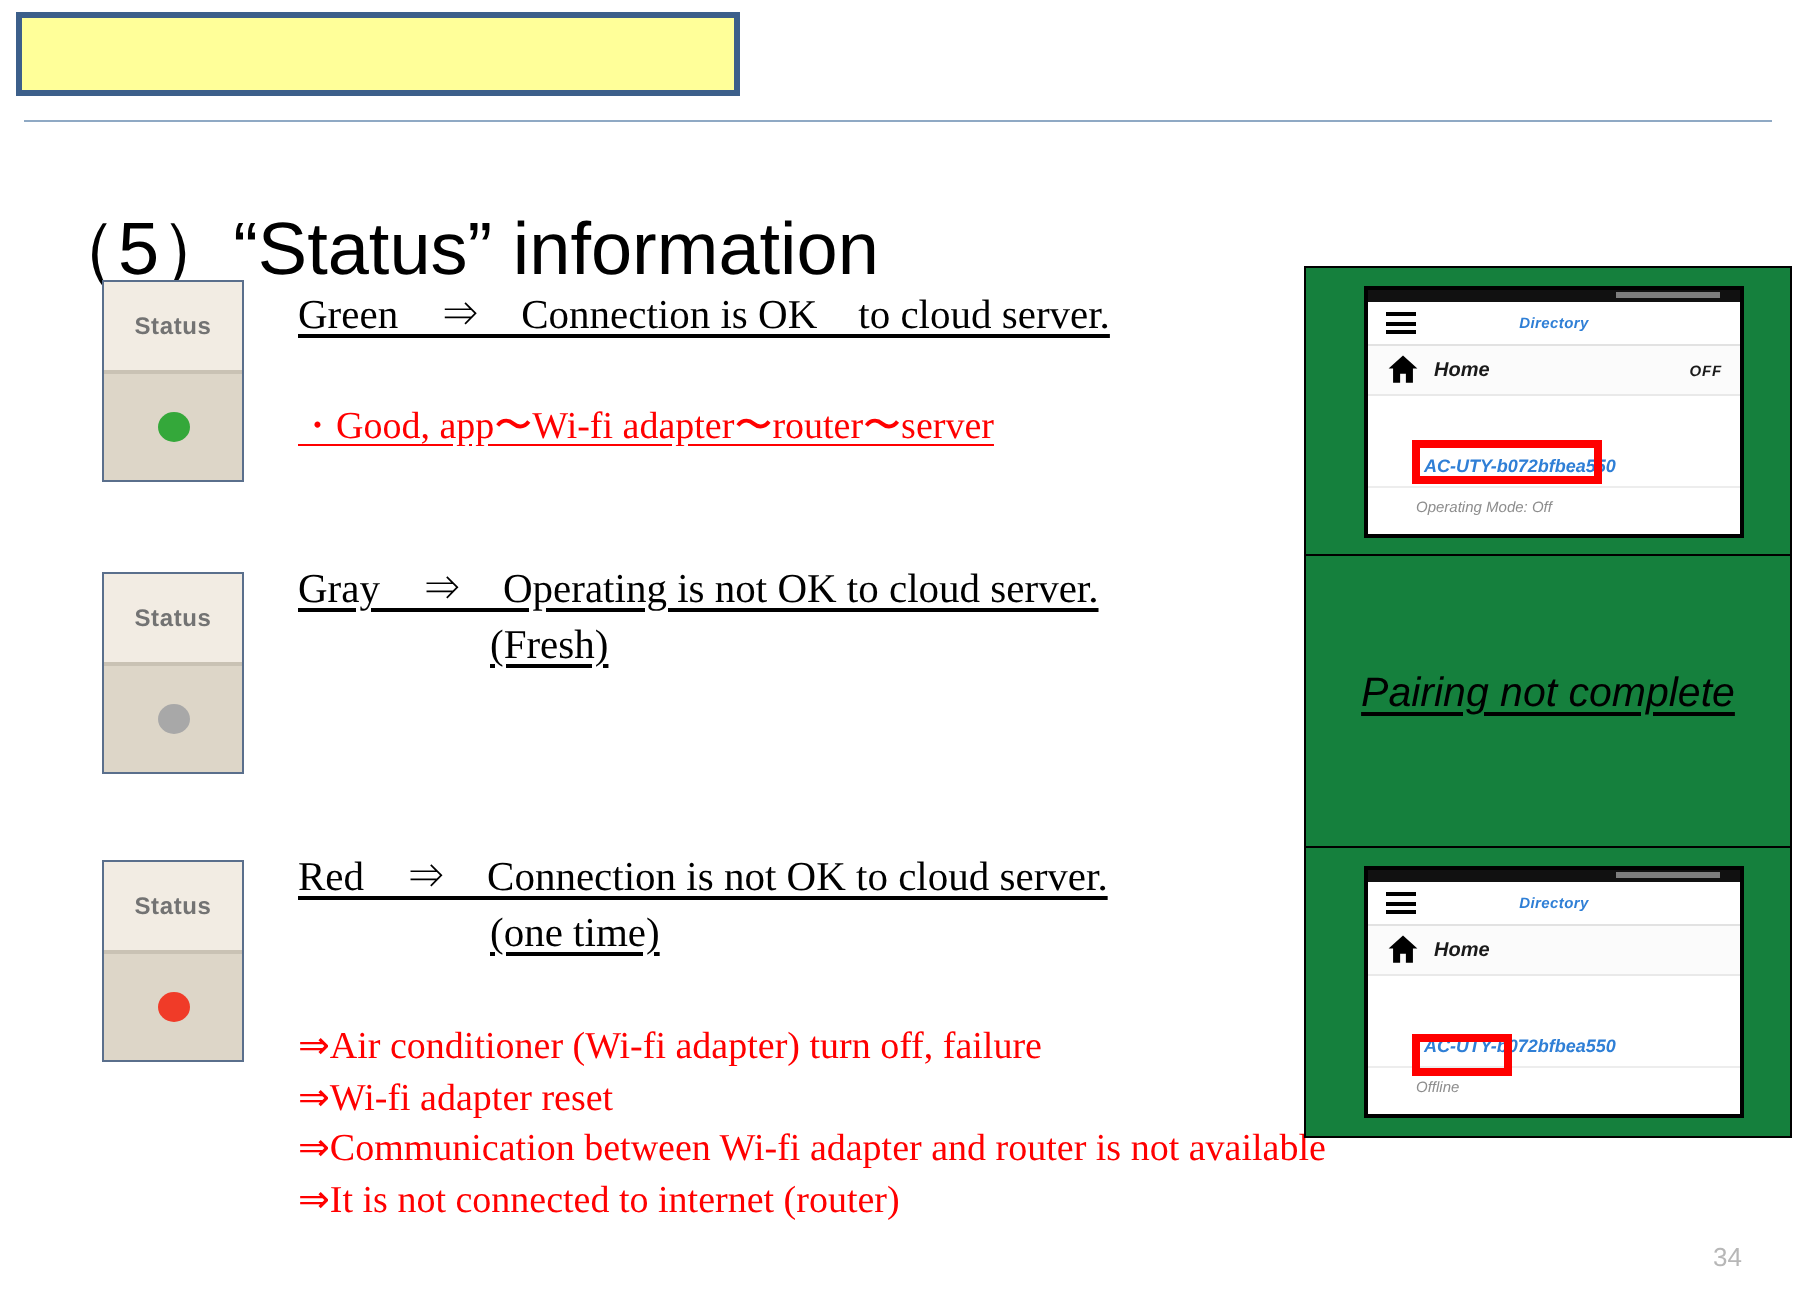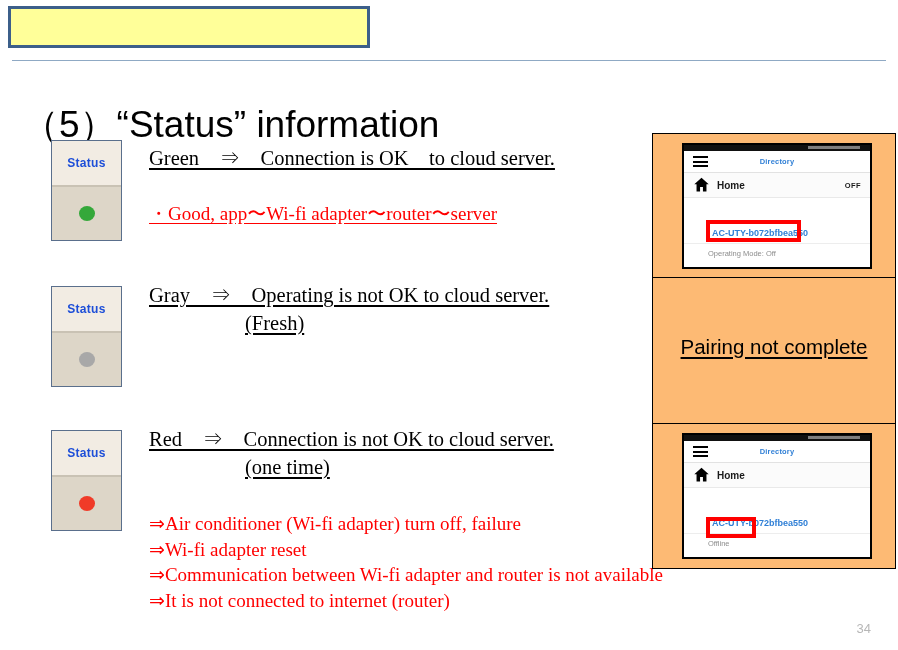--- a/index.html
+++ b/index.html
@@ -60,21 +60,21 @@
     display: flex;
     align-items: center;
     justify-content: center;
     background: #f2ece3;
     border-bottom: 2px solid #c9c2b4;
     box-sizing: border-box;
   }
   .status-chip .chip-label {
     font-size: 12px;
     font-weight: bold;
-    color: #1d4ed8;
+    color: #737373;
     letter-spacing: 0.3px;
   }
   .status-chip .chip-bottom {
     height: 53px;
     display: flex;
     align-items: center;
     justify-content: center;
     background: #ddd6c8;
   }
   .led {
@@ -129,21 +129,22 @@
     left: 652px;
     top: 133px;
     width: 244px;
     border: 1px solid #000000;
     box-sizing: border-box;
   }
   .stack-cell {
     border-bottom: 1px solid #000000;
     box-sizing: border-box;
     position: relative;
-    background: #fdba74;
+    background: #15803d;
+    font-style: italic;
   }
   .stack-cell:last-child { border-bottom: none; }
   .cell-phone { height: 144px; }
   .cell-text  { height: 146px; }
 
   
   .phone {
     position: absolute;
     left: 29px;
     top: 9px;

